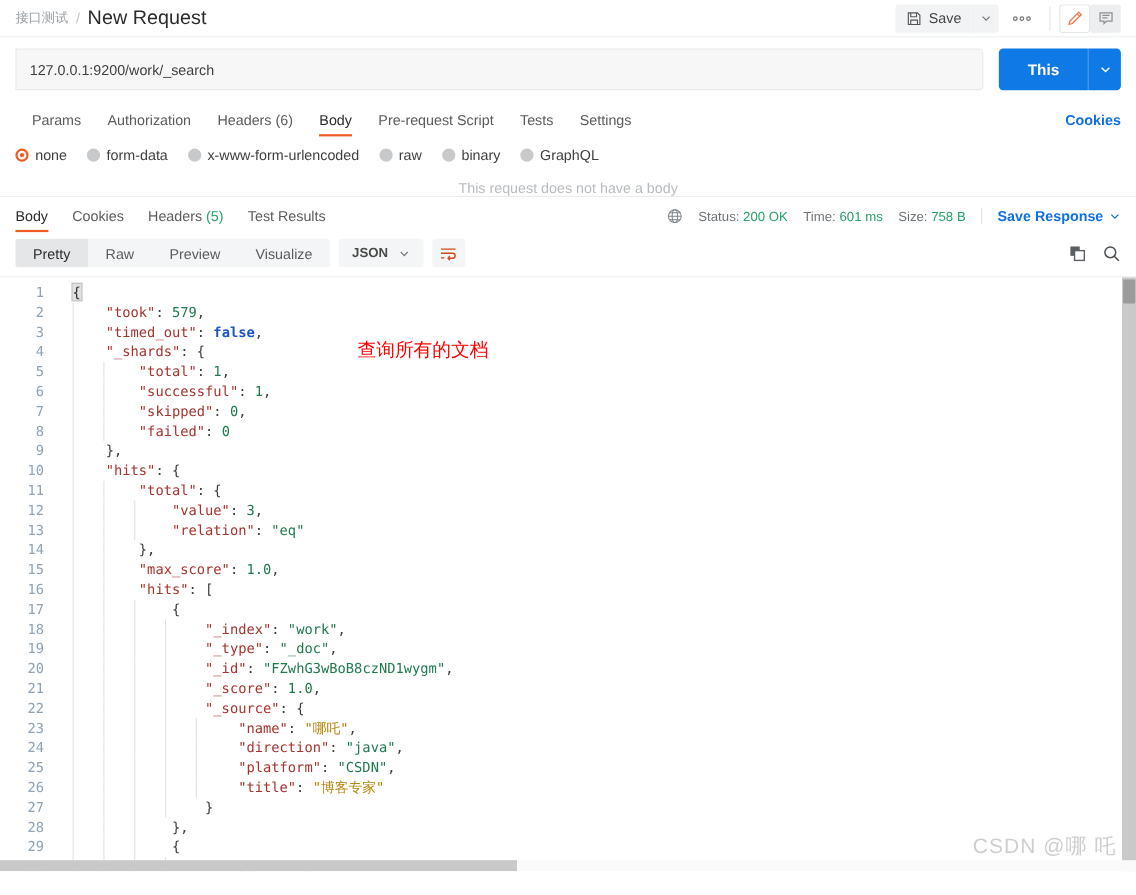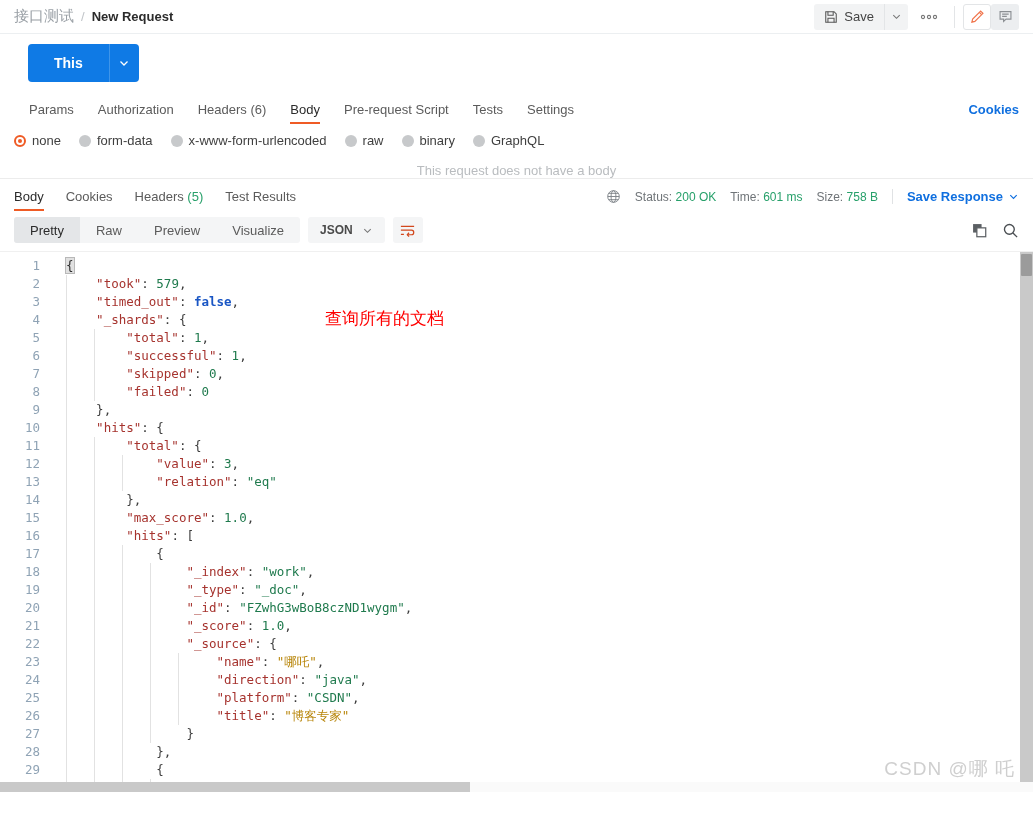--- a/index.html
+++ b/index.html
@@ -12,23 +12,23 @@
     overflow: hidden;
   }
   .app { position: relative; width: 1033px; height: 814px; }
 
   
   .topbar {
     height: 34px; display: flex; align-items: center;
     padding: 0 14px; background: #fff;
     border-bottom: 1px solid #eceff1;
   }
-  .crumb-collection { color: #9aa0a6; font-size: 15px; }
+  .crumb-collection { color: #9aa0a6; font-size: 12px; }
   .crumb-sep { color: #c0c4c8; margin: 0 7px; font-size: 13px; }
-  .crumb-current { color: #2b2b2b; font-size: 13px; font-weight: bold; }
+  .crumb-current { color: #2b2b2b; font-size: 18px; font-weight: normal; }
   .topbar-right { margin-left: auto; display: flex; align-items: center; gap: 0; }
 
   .save-group { display: flex; align-items: center; }
   .save-btn {
     display: flex; align-items: center; gap: 6px;
     background: #f2f3f4; border: none; border-radius: 3px 0 0 3px;
     height: 26px; padding: 0 10px; font-size: 13px; color: #444;
     font-family: "Liberation Sans", sans-serif; cursor: pointer;
   }
   .save-caret {
@@ -264,20 +264,23 @@
           <svg width="15" height="15" viewBox="0 0 16 16" fill="none" stroke="#8b8f93" stroke-width="1.2">
             <path d="M2.2 2.8h11.6v8H8.6L6 13.2V10.8H2.2z"></path>
               <path d="M4.4 5.4h7M4.4 7.8h5"></path>
           </svg>
         </span>
       </div>
     </div>
   </div>
 
   <div class="urlrow">
+    <div class="url-box">
+      <span>127.0.0.1:9200/work/_search</span>
+    </div>
     <div class="send-group">
       <button class="send-btn">This</button>
       <div class="send-caret">
         <span>
           <svg width="12" height="12" viewBox="0 0 12 12" fill="none" stroke="#ffffff" stroke-width="1.3">
               <path d="M2.5 4.5 6 8l3.5-3.5"></path>
             </svg>
         </span>
       </div>
     </div>

